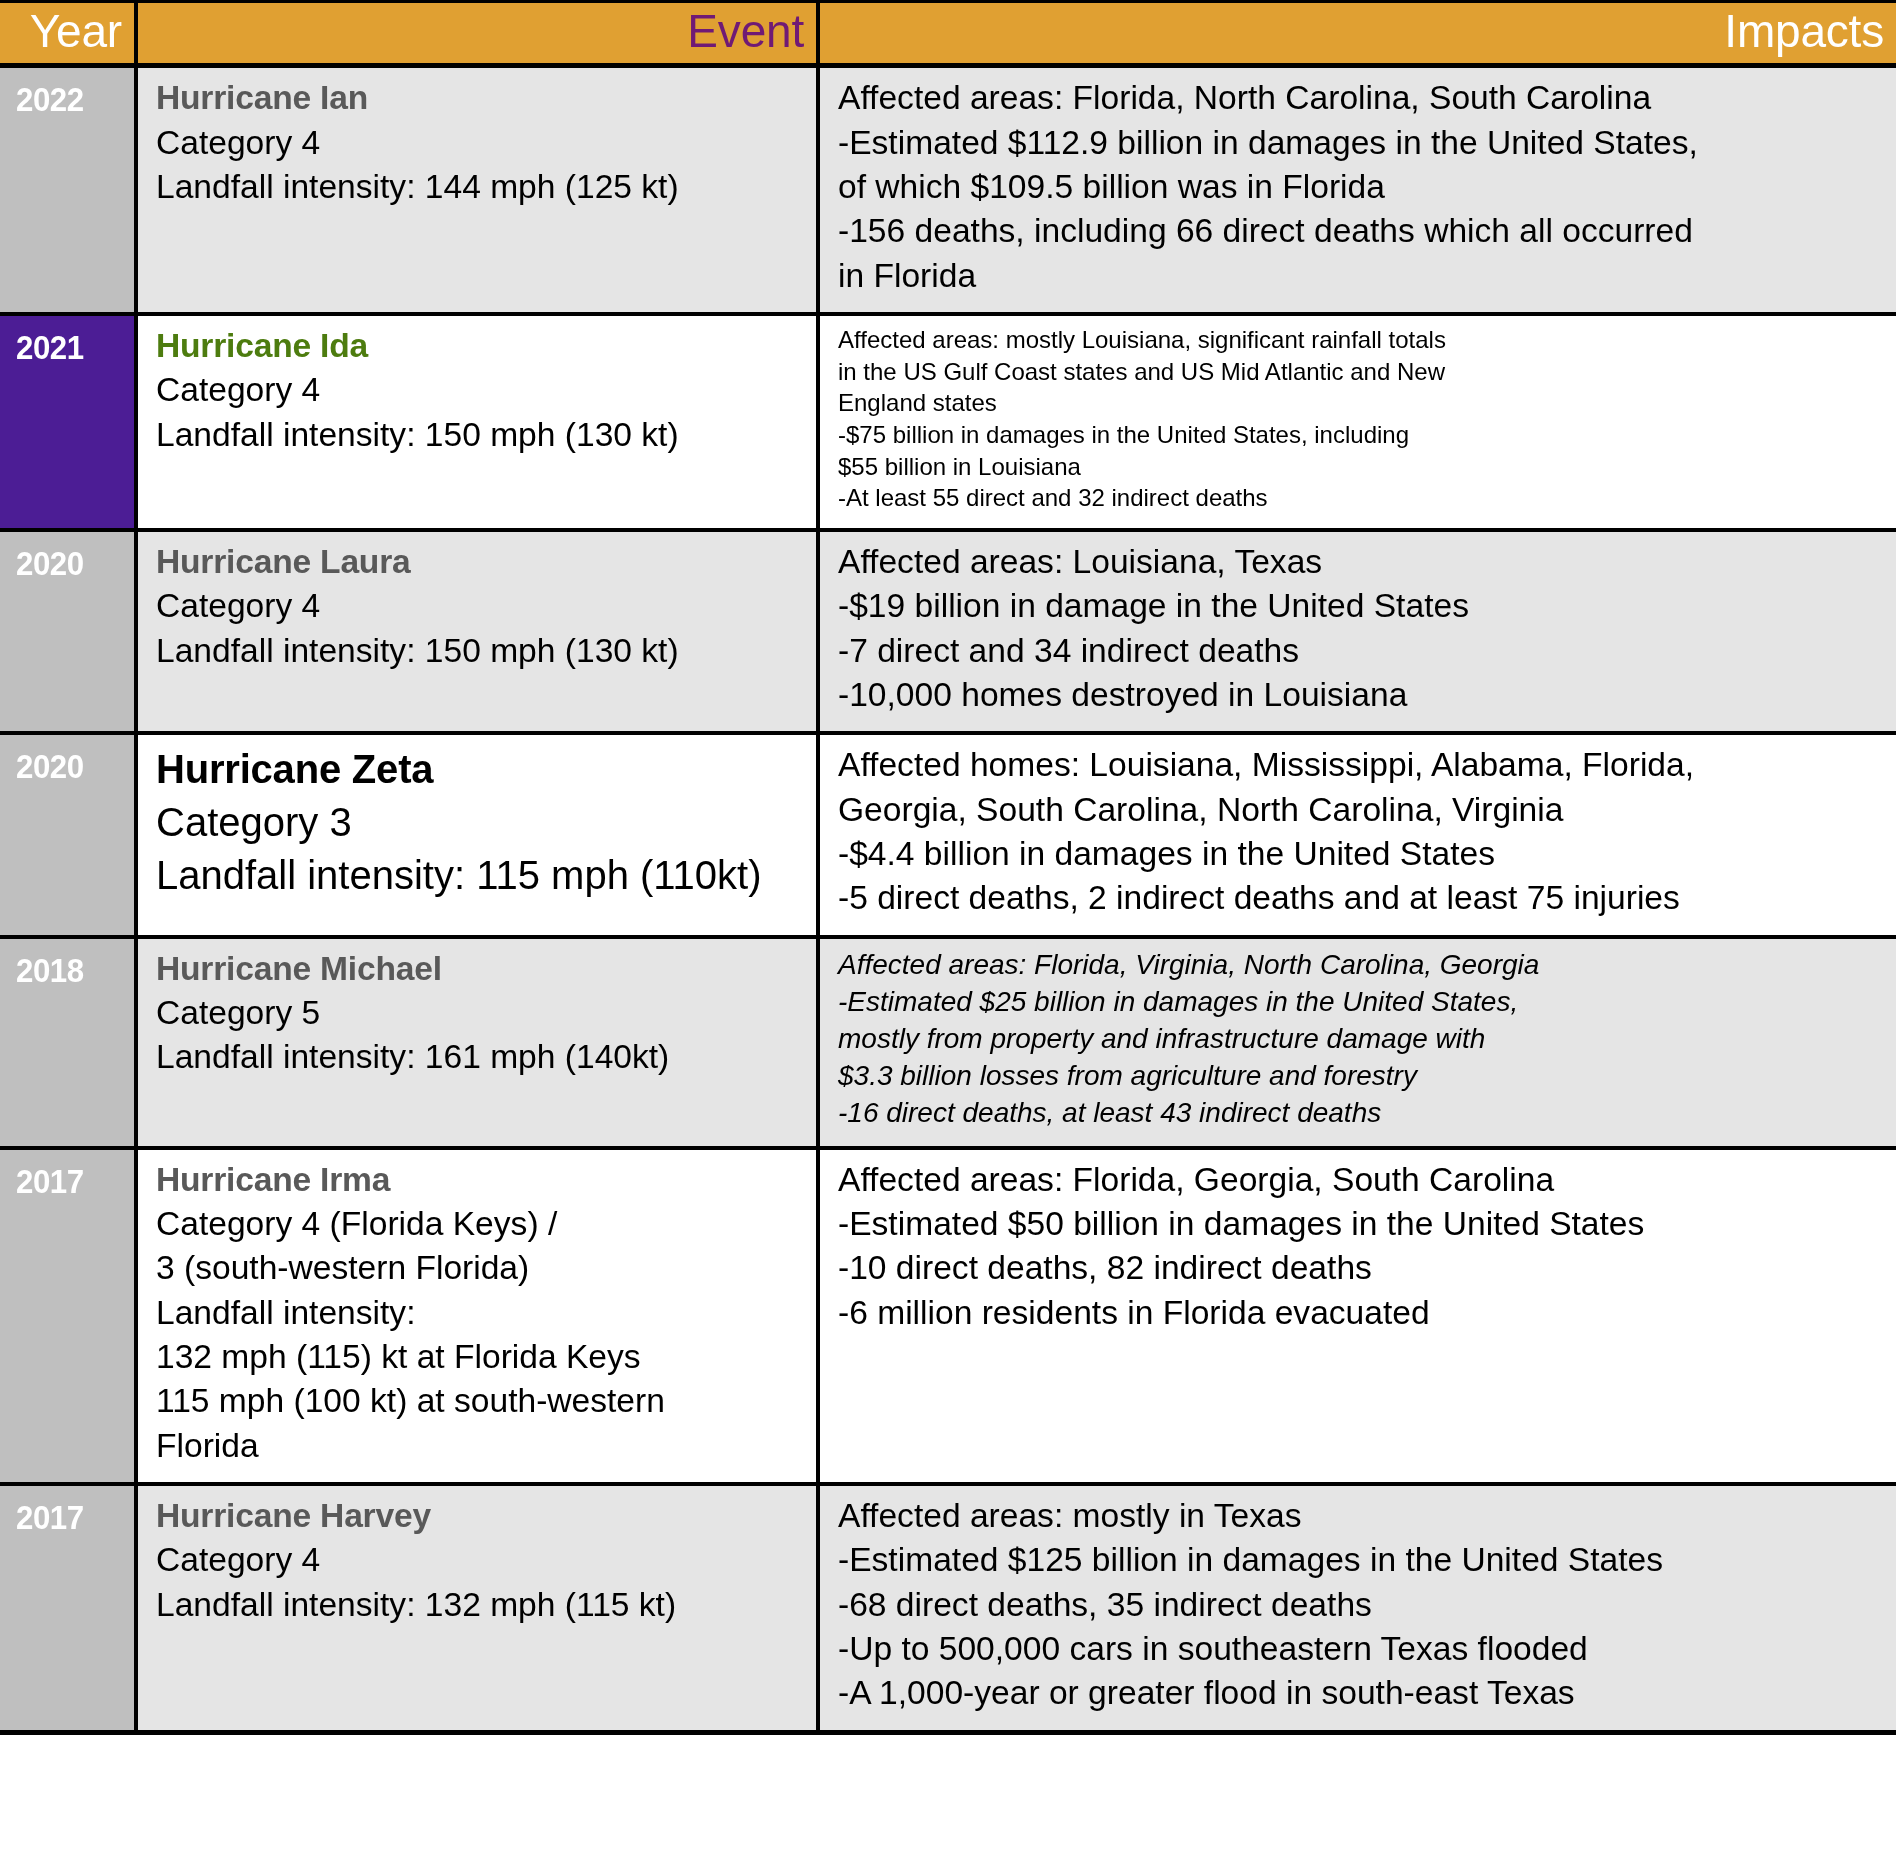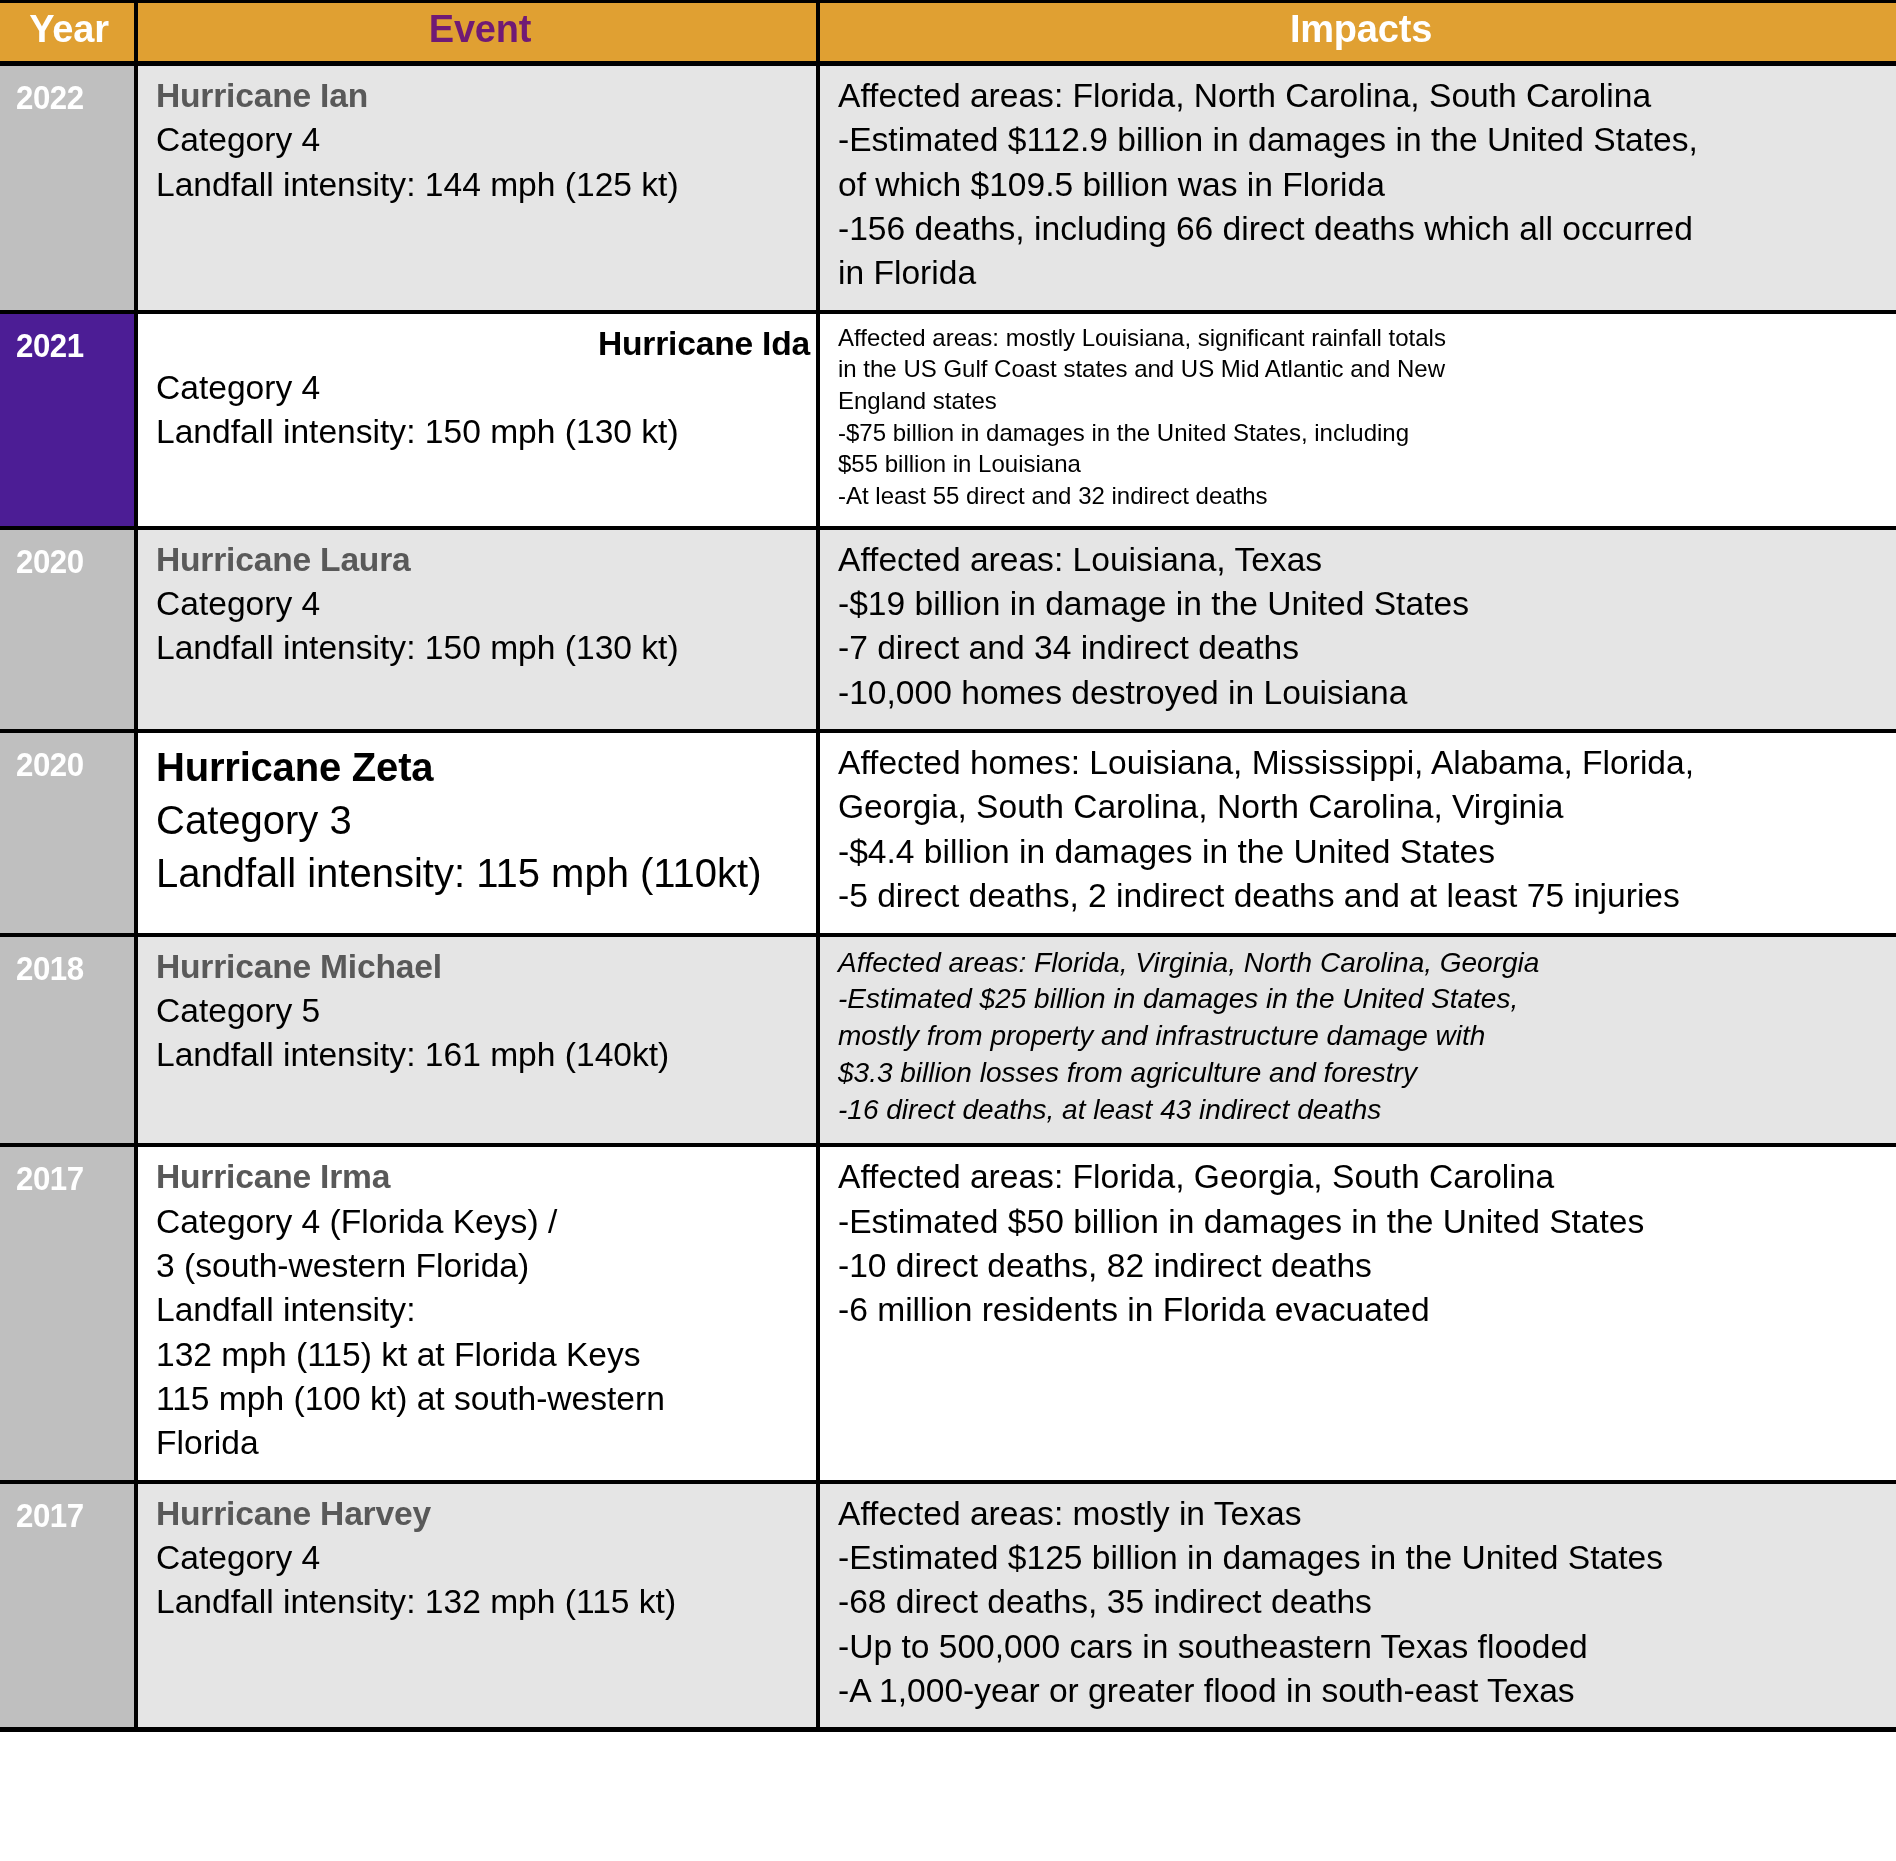--- a/index.html
+++ b/index.html
@@ -22,23 +22,23 @@
   }
 
   .col-year  { width: 136px; }
   .col-event { width: 682px; }
   .col-imp   { width: 1078px; }
 
   
   .thead th {
     background: #E0A032;
     color: #FFFFFF;
-    font-weight: bold;
-    font-size: 38px;
-    text-align: center;
+    font-weight: normal;
+    font-size: 46px;
+    text-align: right;
     vertical-align: middle;
     padding: 4px 12px 8px 12px;
     height: 62px;
     line-height: 1.05;
     border-top: 3px solid #000;
     border-bottom: 5px solid #000;
     letter-spacing: -0.2px;
     transform-origin: left center;
   }
   .thead th.col-year  { border-right: 4px solid #000; padding-left: 16px; }
@@ -125,21 +125,21 @@
           <span class="imp-line">Affected areas: Florida, North Carolina, South Carolina</span>
           <span class="imp-line">-Estimated $112.9 billion in damages in the United States,</span>
           <span class="imp-line">of which $109.5 billion was in Florida</span>
           <span class="imp-line">-156 deaths, including 66 direct deaths which all occurred</span>
           <span class="imp-line">in Florida</span>
         </td>
       </tr>
       <tr class="plain">
         <td class="year" style="background: #4c1d95; font-size: 33.6px;"><span class="sq">2021</span></td>
         <td class="event" style="font-size: 33.6px;">
-          <span class="ev-name" style="color: #000000; text-align: right;">Hurricane Ida</span>
+          <span class="ev-name" style="color: #4d7c0f;">Hurricane Ida</span>
           <span class="ev-line">Category 4</span>
           <span class="ev-line">Landfall intensity: 150 mph (130 kt)</span>
         </td>
         <td class="impacts" style="font-size: 24px;">
           <span class="imp-line">Affected areas: mostly Louisiana, significant rainfall totals</span>
           <span class="imp-line">in the US Gulf Coast states and US Mid Atlantic and New</span>
           <span class="imp-line">England states</span>
           <span class="imp-line">-$75 billion in damages in the United States, including</span>
           <span class="imp-line">$55 billion in Louisiana</span>
           <span class="imp-line">-At least 55 direct and 32 indirect deaths</span>

